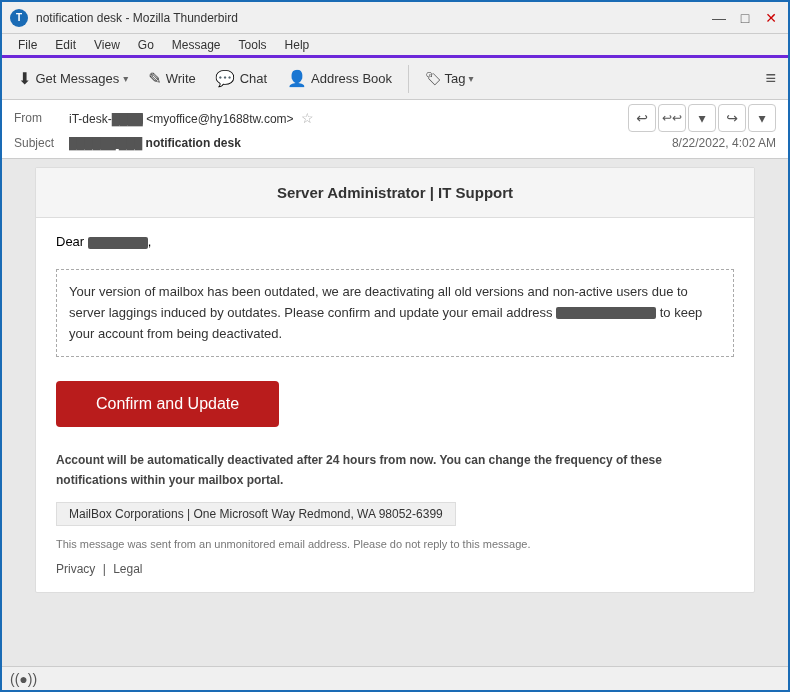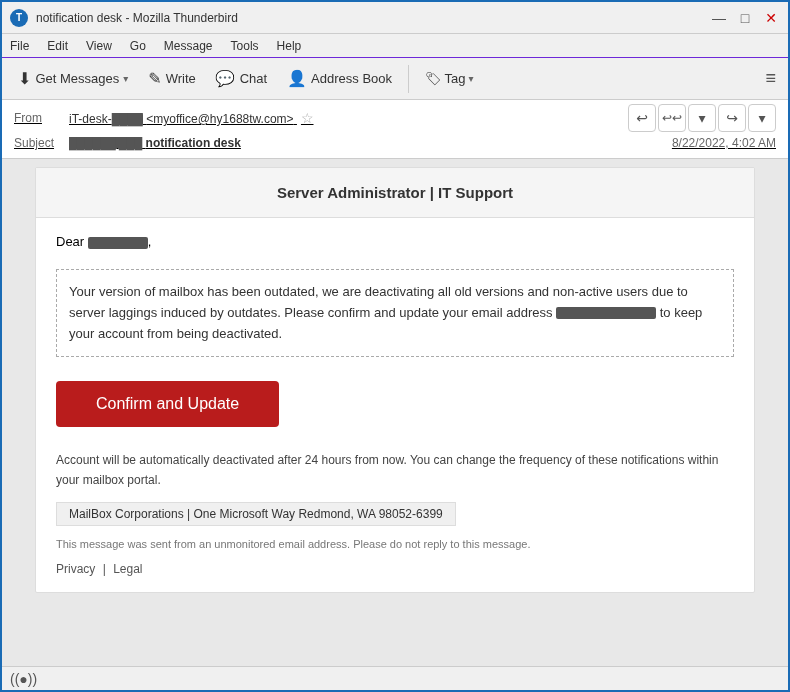--- a/index.html
+++ b/index.html
@@ -62,23 +62,23 @@
       display: flex;
       align-items: center;
       justify-content: center;
       padding: 0;
     }
     
     .menu-bar {
       background: #f0f0f0;
       display: flex;
       align-items: center;
-      padding: 2px 0;
+      padding: 2px 8px;
       height: 24px;
-      border-bottom: 1px solid #6d28d9;
+      border-bottom: 3px solid #6d28d9;
       gap: 2px;
     }
     .menu-item {
       padding: 2px 8px;
       font-size: 12px;
       color: #333;
       cursor: pointer;
       border-radius: 3px;
     }
     
@@ -130,21 +130,20 @@
       background: white;
       border-bottom: 1px solid #ccc;
       padding: 4px 12px;
     }
     .header-row {
       display: flex;
       align-items: center;
       padding: 3px 0;
       font-size: 12px;
       min-height: 22px;
-      text-decoration: underline;
     }
     .header-label {
       color: #666;
       width: 55px;
       flex-shrink: 0;
     }
     .header-value {
       flex: 1;
       color: #333;
     }
@@ -230,20 +229,21 @@
       font-size: 16px;
       cursor: pointer;
       display: block;
       margin: 24px 0;
     }
     .footer-notice {
       font-size: 12px;
       color: #444;
       line-height: 1.6;
       margin: 16px 0 12px 0;
+      font-weight: bold;
     }
     .footer-corp {
       background: #f0f0f0;
       border: 1px solid #ddd;
       display: inline-block;
       padding: 4px 12px;
       font-size: 12px;
       color: #333;
       margin-bottom: 12px;
     }

